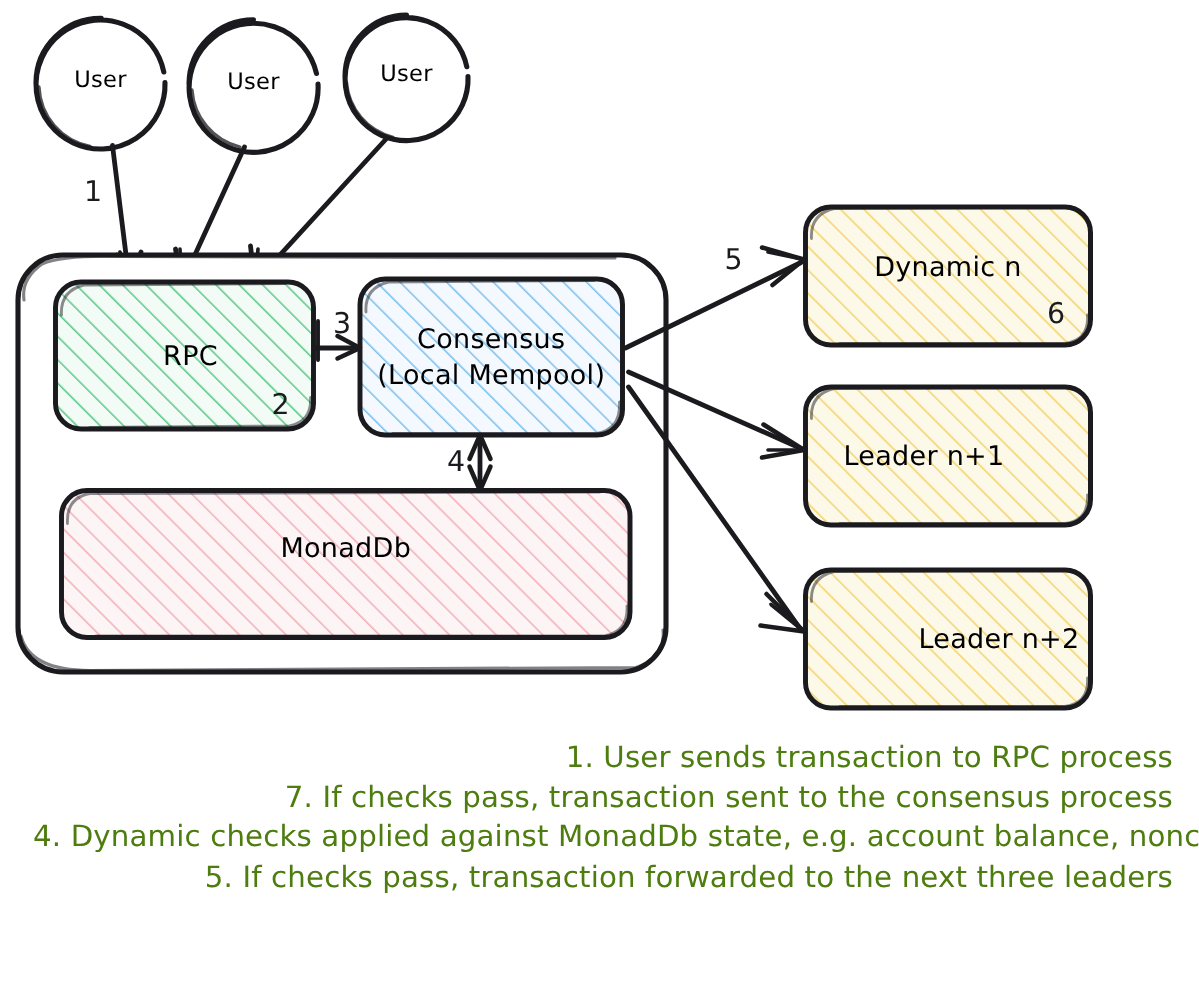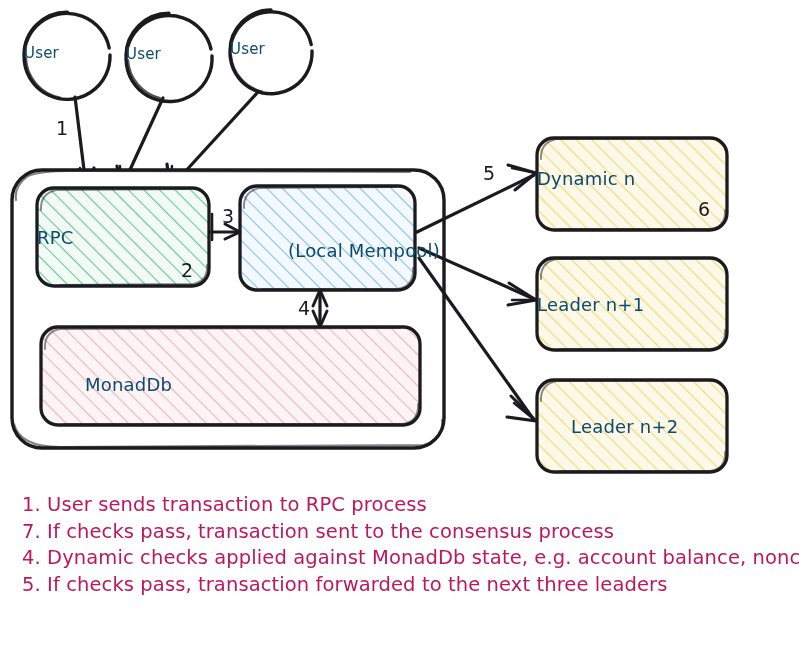--- a/index.html
+++ b/index.html
@@ -30,21 +30,22 @@
     top: 0;
     width: 799px;
     height: 658px;
   }
 
   svg.layer { overflow: visible; }
 
   
   .node-label {
     position: absolute;
-    color: #0c4a6e;
+    text-align: center;
+    color: #000000;
     pointer-events: none;
     white-space: pre;
     line-height: 1.22;
     letter-spacing: 0.2px;
   }
 
   .user-label {
     font-size: 15px;
   }
 
@@ -62,23 +63,24 @@
   
   #legend {
     position: absolute;
     left: 22px;
     top: 492px;
     width: 760px;
   }
   .legend-line {
     font-size: 19.5px;
     line-height: 26.6px;
-    color: #be185d;
+    color: #4d7c0f;
     white-space: pre;
     letter-spacing: 0.1px;
+    text-align: right;
   }
 </style>
 </head>
 <body>
 
 <div id="diagram-root">
 
   <svg class="layer" width="799" height="658" viewBox="0 0 799 658" xmlns="http://www.w3.org/2000/svg">
     <defs>
       <pattern id="hatch-green" width="11" height="11" patternTransform="rotate(-45)" patternUnits="userSpaceOnUse">
@@ -196,23 +198,24 @@
       <path d="M514 403 L536 421" fill="none" stroke="#1b1b1f" stroke-width="2.4" stroke-linecap="round"></path>
     </g>
   </svg>
 
   <div class="node-label user-label" style="left:24px; top:44px; width:86px;">User</div>
   <div class="node-label user-label" style="left:126px; top:45px; width:86px;">User</div>
   <div class="node-label user-label" style="left:230px; top:40px; width:82px;">User</div>
 
   <div class="node-label box-label" style="left:37px; top:227px; width:180px;">RPC</div>
 
-  <div class="node-label box-label" style="left:240px; top:240px; width:175px;padding-left:48px;">(Local Mempool)</div>
-
-  <div class="node-label box-label" style="left:41px; top:374px; width:379px;padding-left:44px;">MonadDb</div>
+  <div class="node-label box-label" style="left:240px; top:216px; width:175px;">Consensus</div>
+  <div class="node-label box-label" style="left:240px; top:240px; width:175px;">(Local Mempool)</div>
+
+  <div class="node-label box-label" style="left:41px; top:355px; width:379px;">MonadDb</div>
 
   <div class="node-label box-label" style="left:537px; top:168px; width:190px;">Dynamic n</div>
   <div class="node-label box-label" style="left:537px; top:294px; width:158px;">Leader n+1</div>
   <div class="node-label box-label" style="left:537px; top:416px; width:190px;margin-left:34px;">Leader n+2</div>
 
   <div class="step-number" style="left:56px; top:119px;">1</div>
   <div class="step-number" style="left:181px; top:261px;">2</div>
   <div class="step-number" style="left:222px; top:207px;">3</div>
   <div class="step-number" style="left:298px; top:299px;">4</div>
   <div class="step-number" style="left:483px; top:164px;">5</div>

